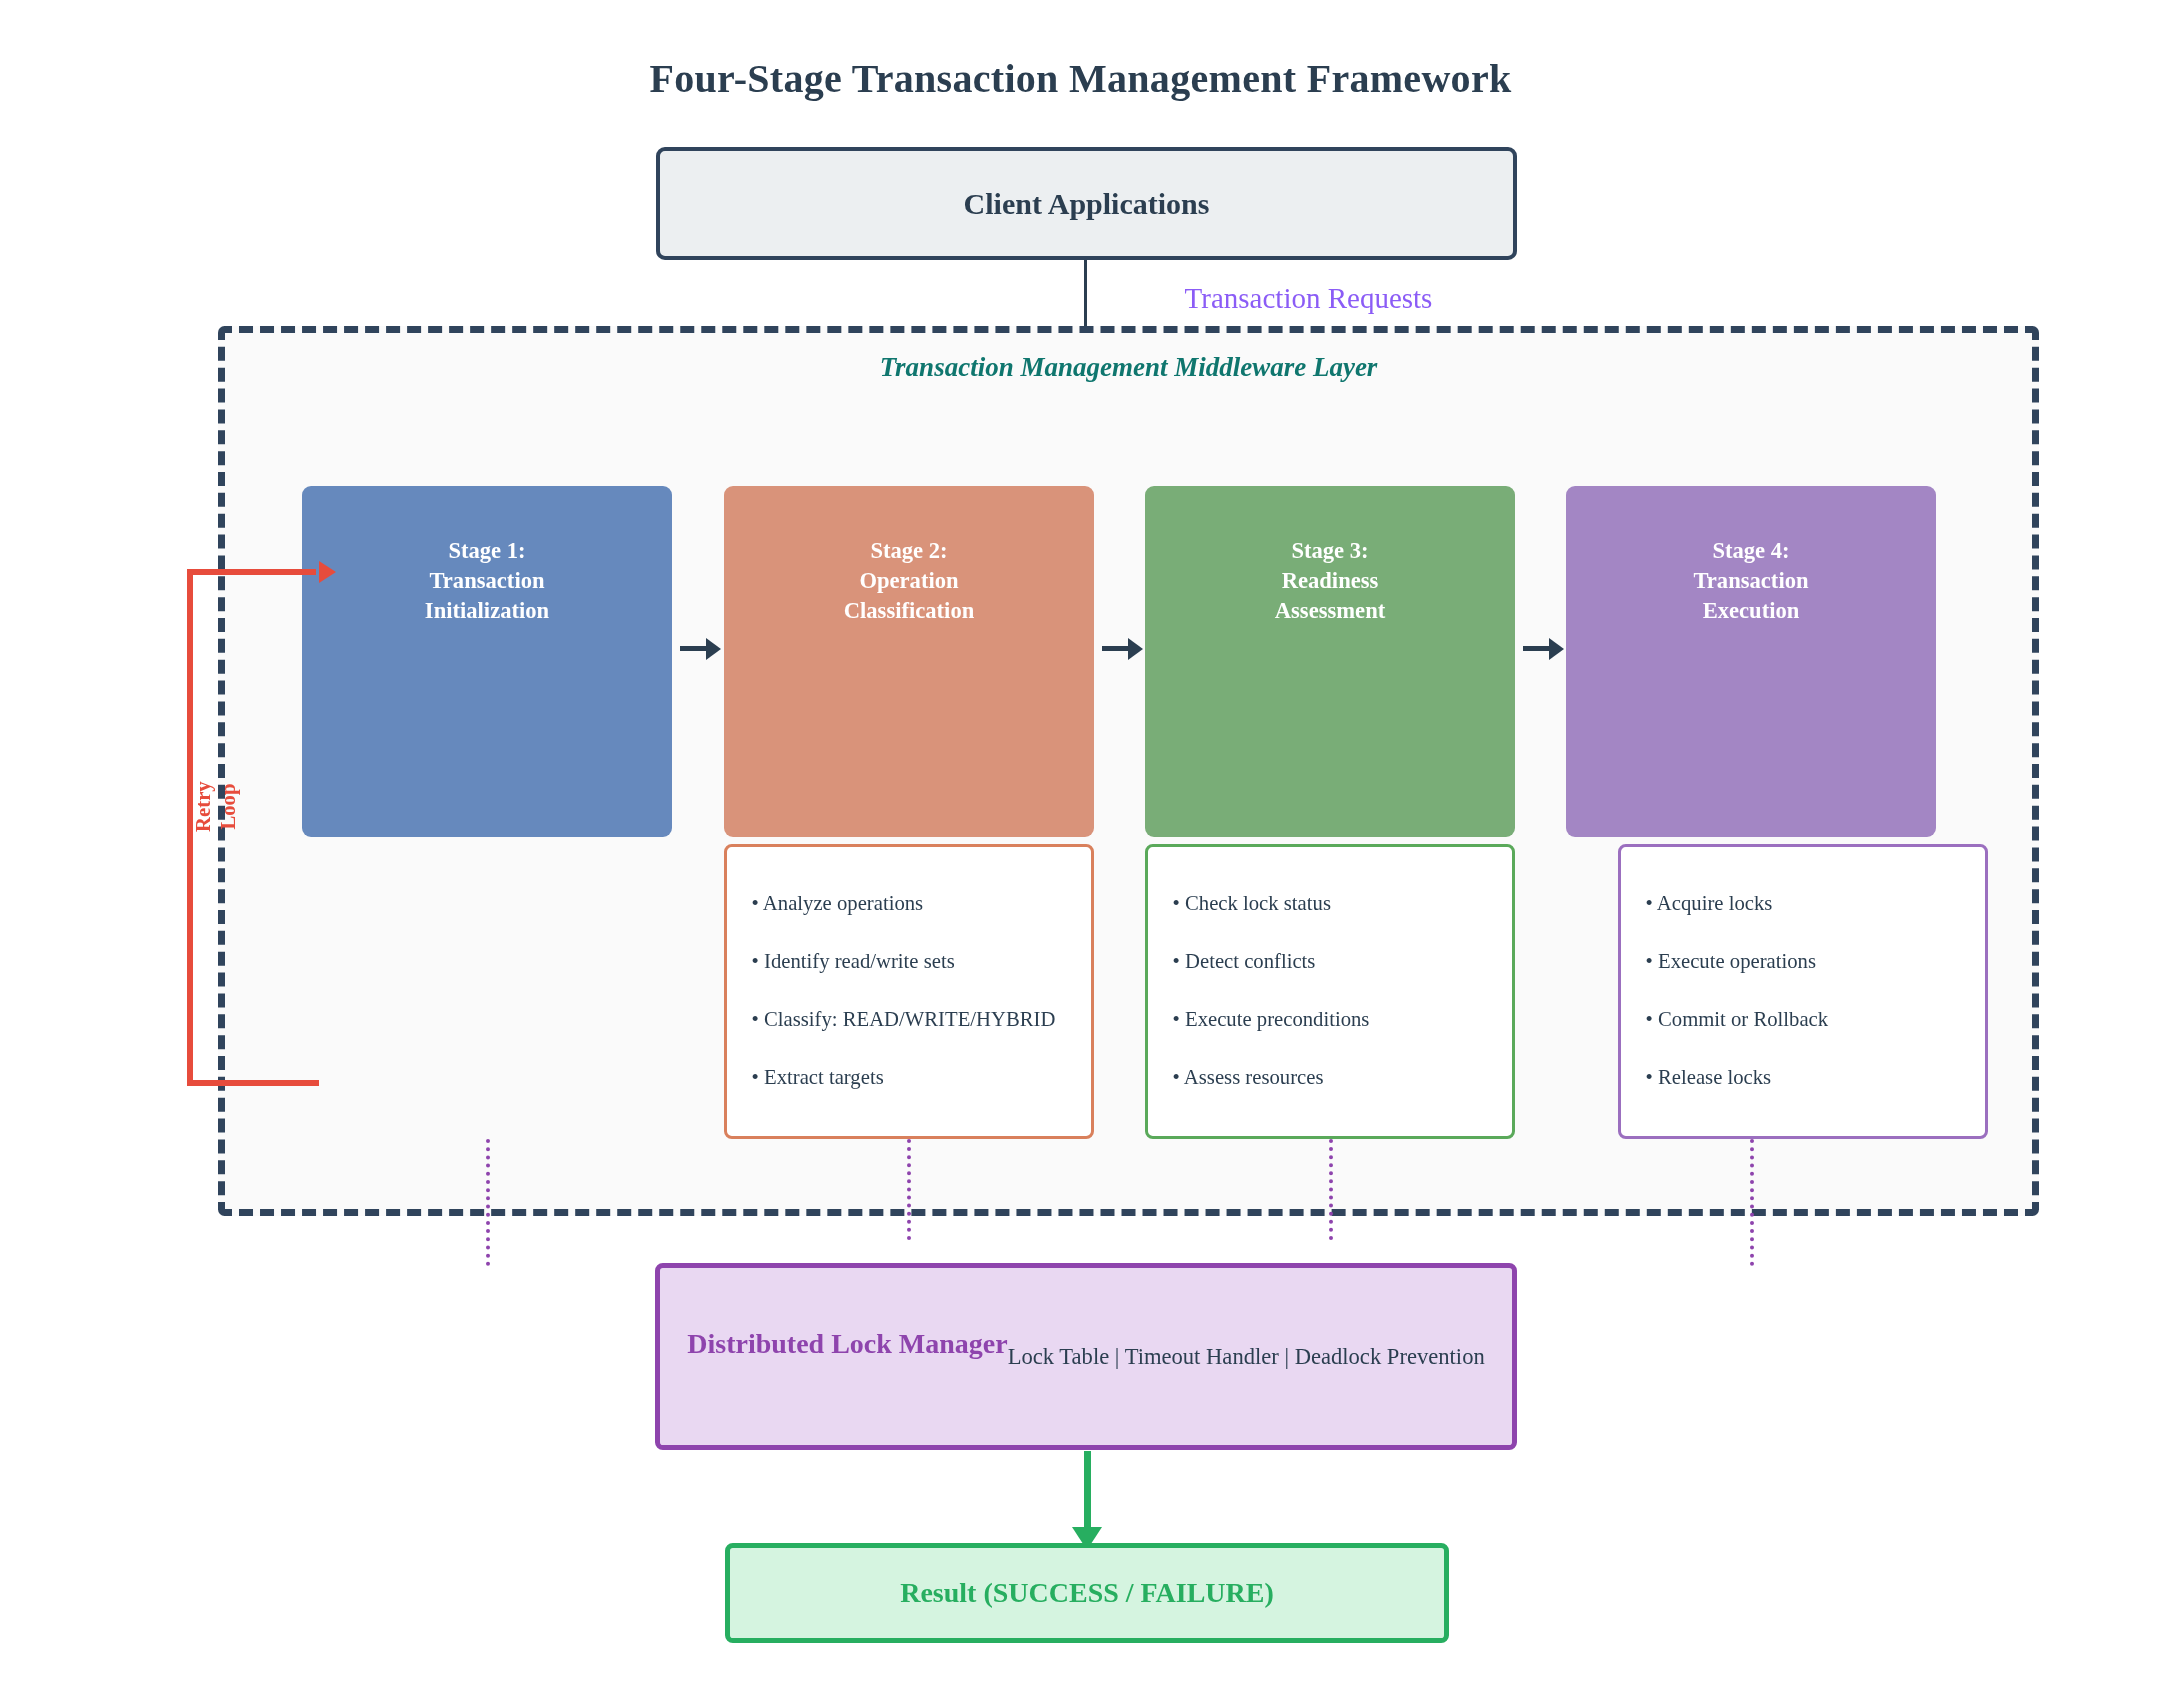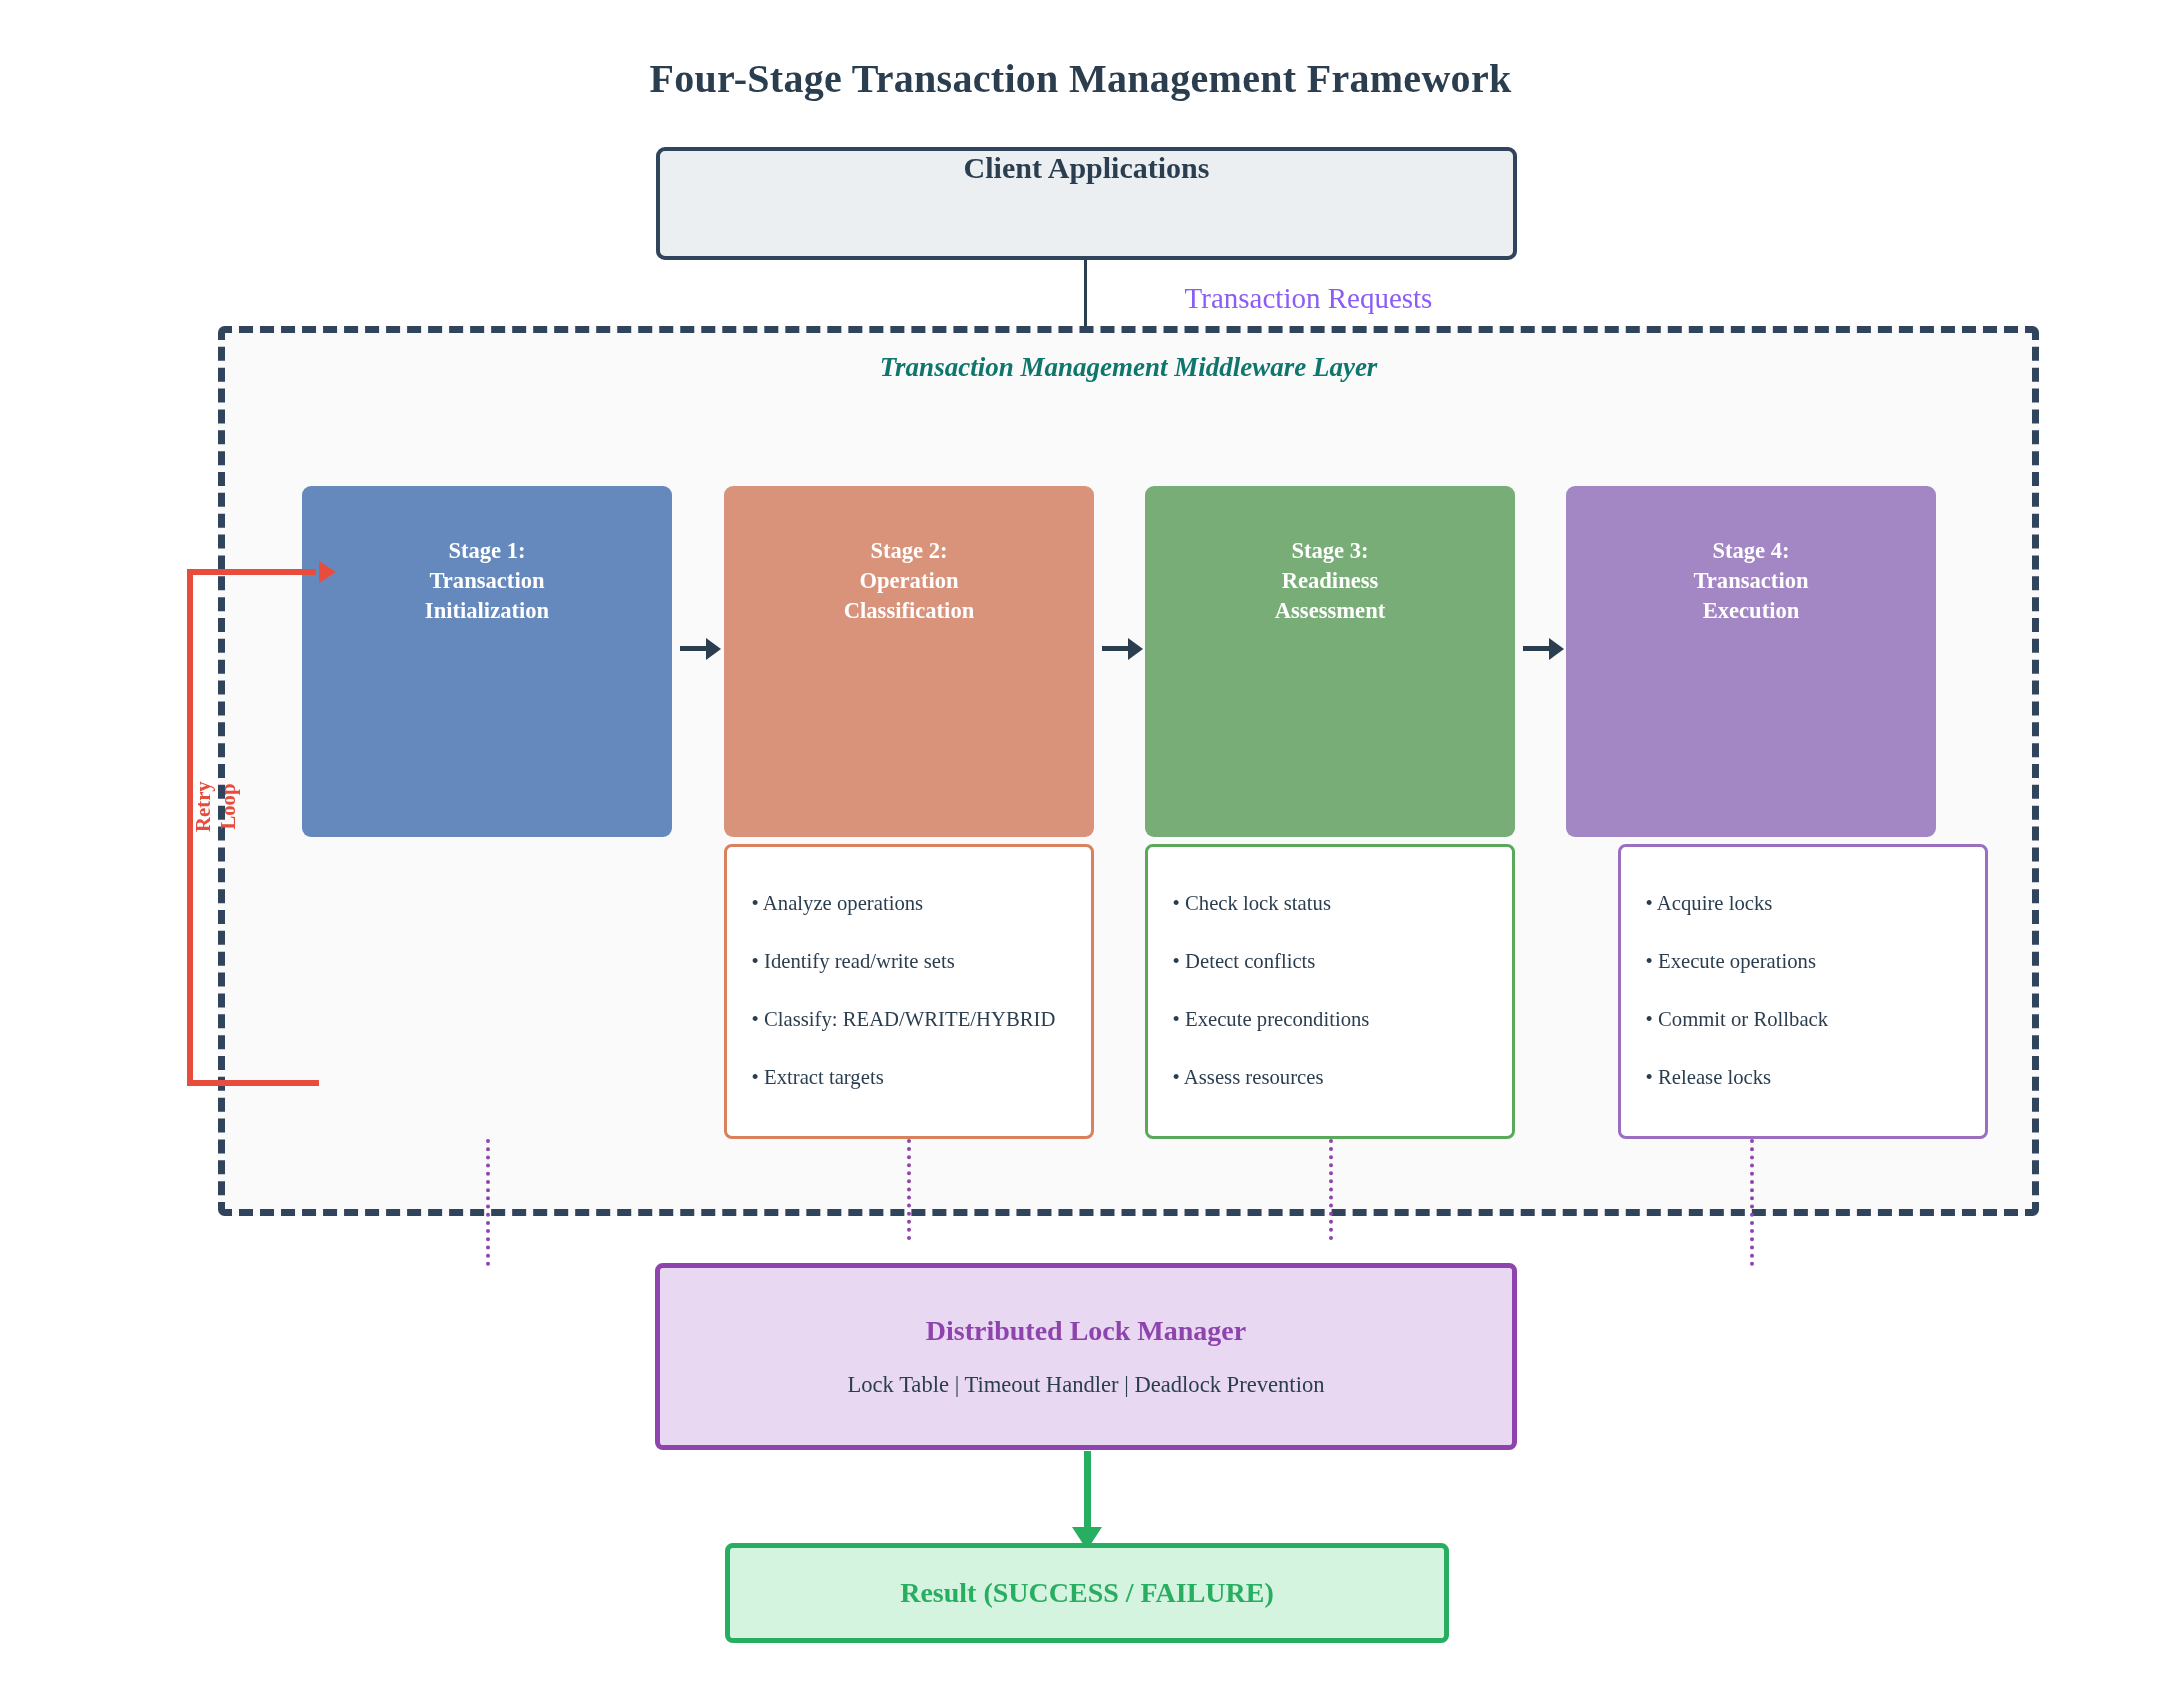--- a/index.html
+++ b/index.html
@@ -16,21 +16,21 @@
     text-align:center;
     font-size:40px;font-weight:bold;color:#2b3e50;
     letter-spacing:0.3px;
   }
 
   
   #client-box{
     position:absolute;left:656px;top:147px;width:861px;height:113px;
     background:#eceff1;border:4.5px solid #30445c;border-radius:9px;
     box-sizing:border-box;
-    display:flex;justify-content:center;
+    display:flex;align-items:center;justify-content:center;
   }
   #client-box .lbl{font-size:30px;font-weight:bold;color:#2b3e50;}
 
   
   #middleware-layer{
     position:absolute;left:218px;top:326px;width:1821px;height:890px;
     background:#fafafa;
     border:7.1px dashed #30445c;border-radius:6.5px;box-sizing:border-box;
   }
   #middleware-title{
@@ -120,21 +120,21 @@
     content:"";position:absolute;left:-8.4px;top:103px;width:0;height:0;
     border-top:16px solid #2b3e50;
     border-left:10.3px solid transparent;border-right:10.3px solid transparent;
   }
 
   
   #lock-manager{
     position:absolute;left:655px;top:1263px;width:862px;height:187px;
     background:#e9d8f2;border:5.8px solid #8e44ad;border-radius:7.8px;
     box-sizing:border-box;
-    display:flex;flex-direction:column;align-items:center;justify-content:center;
+    display:flex;flex-direction:row;align-items:center;justify-content:center;
   }
   #lock-manager-title{font-size:28px;font-weight:bold;color:#8e44ad;margin-bottom:24.6px;}
   #lock-manager-subtitle{font-size:22.6px;color:#2b3e50;}
 
   
   #result-arrow{position:absolute;left:1084px;top:1451px;width:6.5px;height:87px;background:#27ae60;}
   #result-arrow:after{
     content:"";position:absolute;left:-11.6px;top:76px;width:0;height:0;
     border-top:23px solid #27ae60;
     border-left:15px solid transparent;border-right:15px solid transparent;

